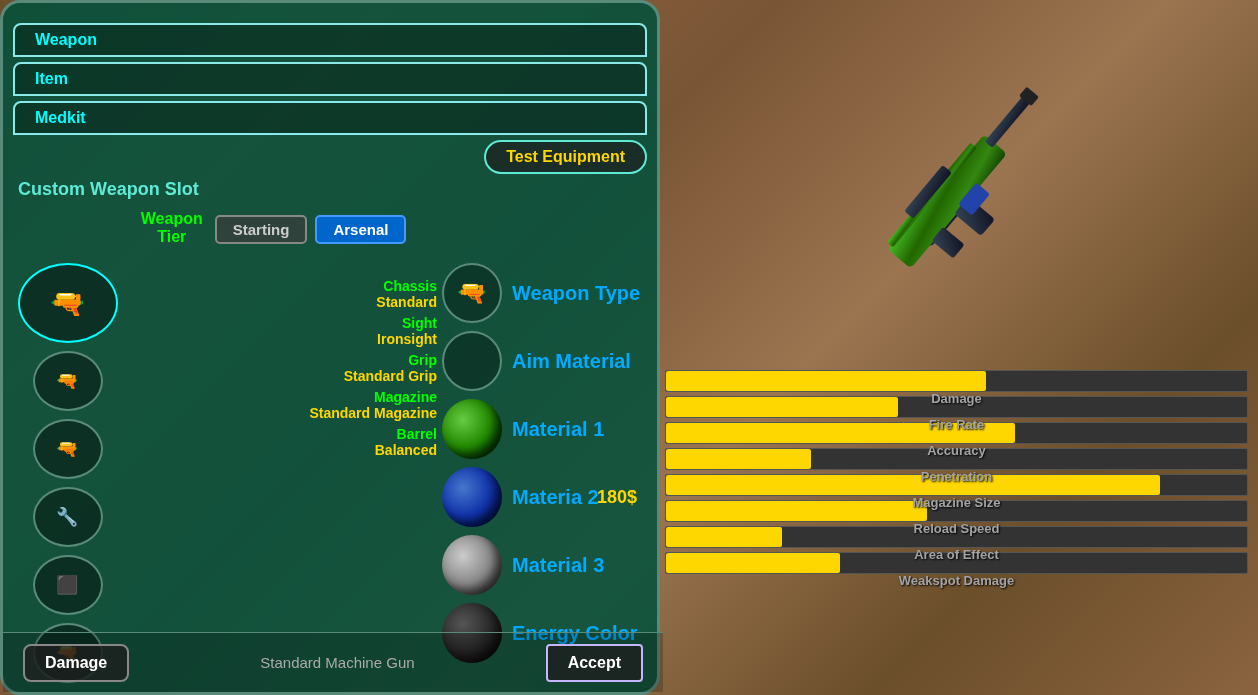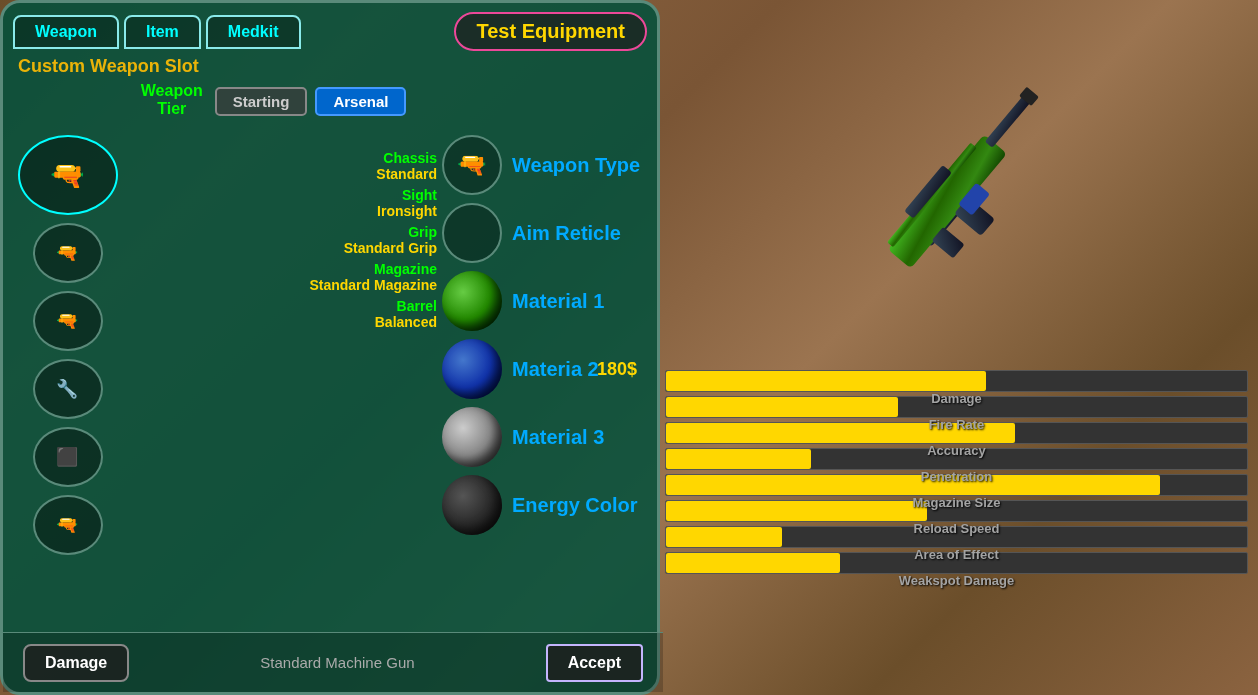--- a/index.html
+++ b/index.html
@@ -28,57 +28,58 @@
       height: 695px;
       background: rgba(0, 80, 60, 0.85);
       border: 3px solid #5a8a7a;
       border-radius: 20px;
       z-index: 1;
     }
 
     
     .tab-bar {
       display: flex;
-      align-items: center;
-      padding: 9px 10px 0 10px;
+      padding: 20px 10px 0 10px;
       gap: 5px;
+      flex-direction: column;
     }
 
     .tab {
       padding: 6px 20px;
       border-radius: 8px 8px 0 0;
       border: 2px solid #8aeaea;
       cursor: pointer;
       font-size: 16px;
       font-weight: bold;
       color: #00ffff;
       background: rgba(0,0,0,0.3);
     }
 
     .tab-test-equipment {
       margin-left: auto;
       background: rgba(30,30,30,0.7);
-      border: 2px solid #ec4899;
+      border: 2px solid #5eead4;
       border-radius: 20px;
       color: #ffd700;
       padding: 6px 20px;
-      font-size: 20px;
+      font-size: 16px;
       font-weight: bold;
       cursor: pointer;
     }
 
     
     .content-area {
       padding: 5px 15px 10px 15px;
     }
 
     .weapon-slot-label {
-      color: #eab308;
+      color: #5eead4;
       font-size: 18px;
       font-weight: bold;
+      margin-bottom: 5px;
     }
 
     .tier-btn {
       padding: 4px 16px;
       border-radius: 5px;
       border: 2px solid #888;
       font-size: 15px;
       cursor: pointer;
       font-weight: bold;
     }
@@ -430,21 +431,21 @@
 
         <div class="material-row">
           <div class="material-ball weapon-type-ball">
             <span style="font-size:24px;">🔫</span>
           </div>
           <span class="material-label">Weapon Type</span>
         </div>
 
         <div class="material-row">
           <div class="material-ball aim-ball"></div>
-          <span class="material-label">Aim Reticle</span>
+          <span class="material-label">Aim Material</span>
         </div>
 
         <div class="material-row">
           <div class="material-ball green-camo"></div>
           <span class="material-label">Material 1</span>
         </div>
 
         <div style="position:relative;">
           <div class="material-row">
             <div class="material-ball blue-world"></div>

